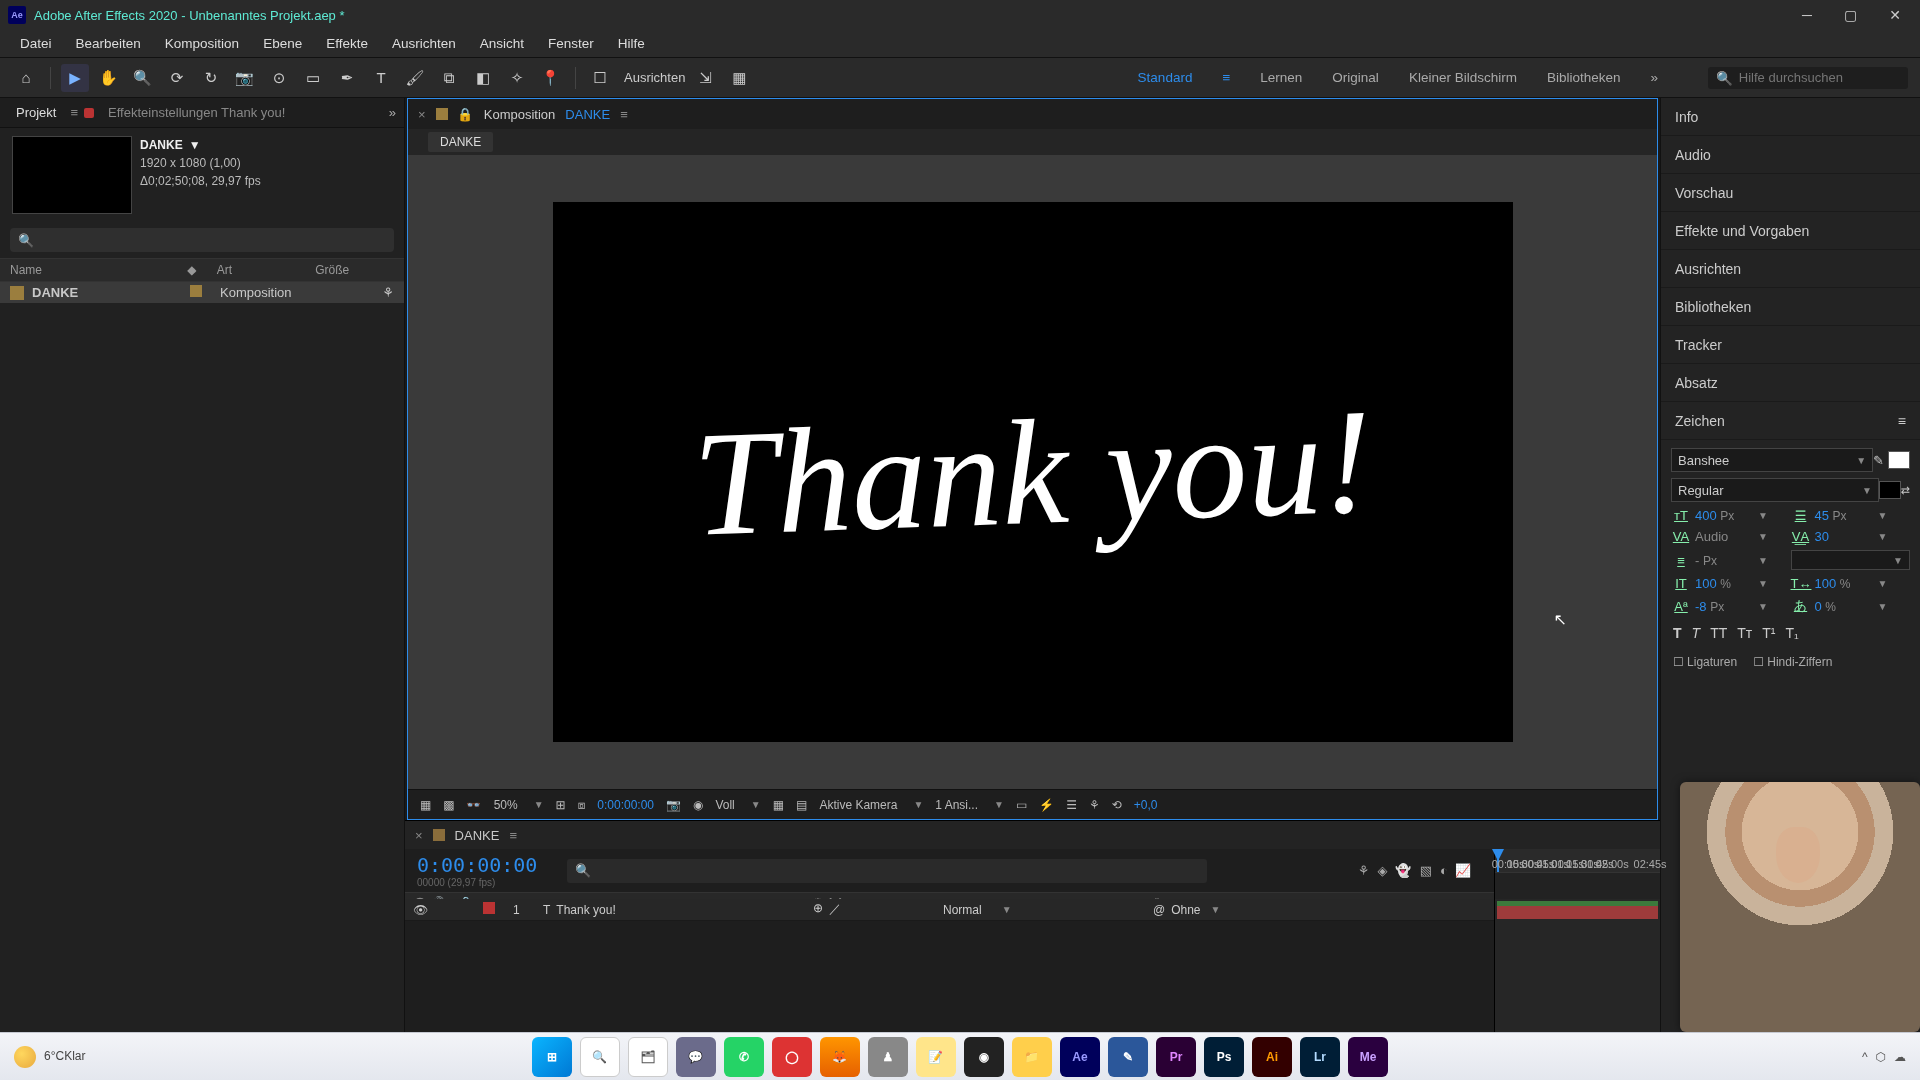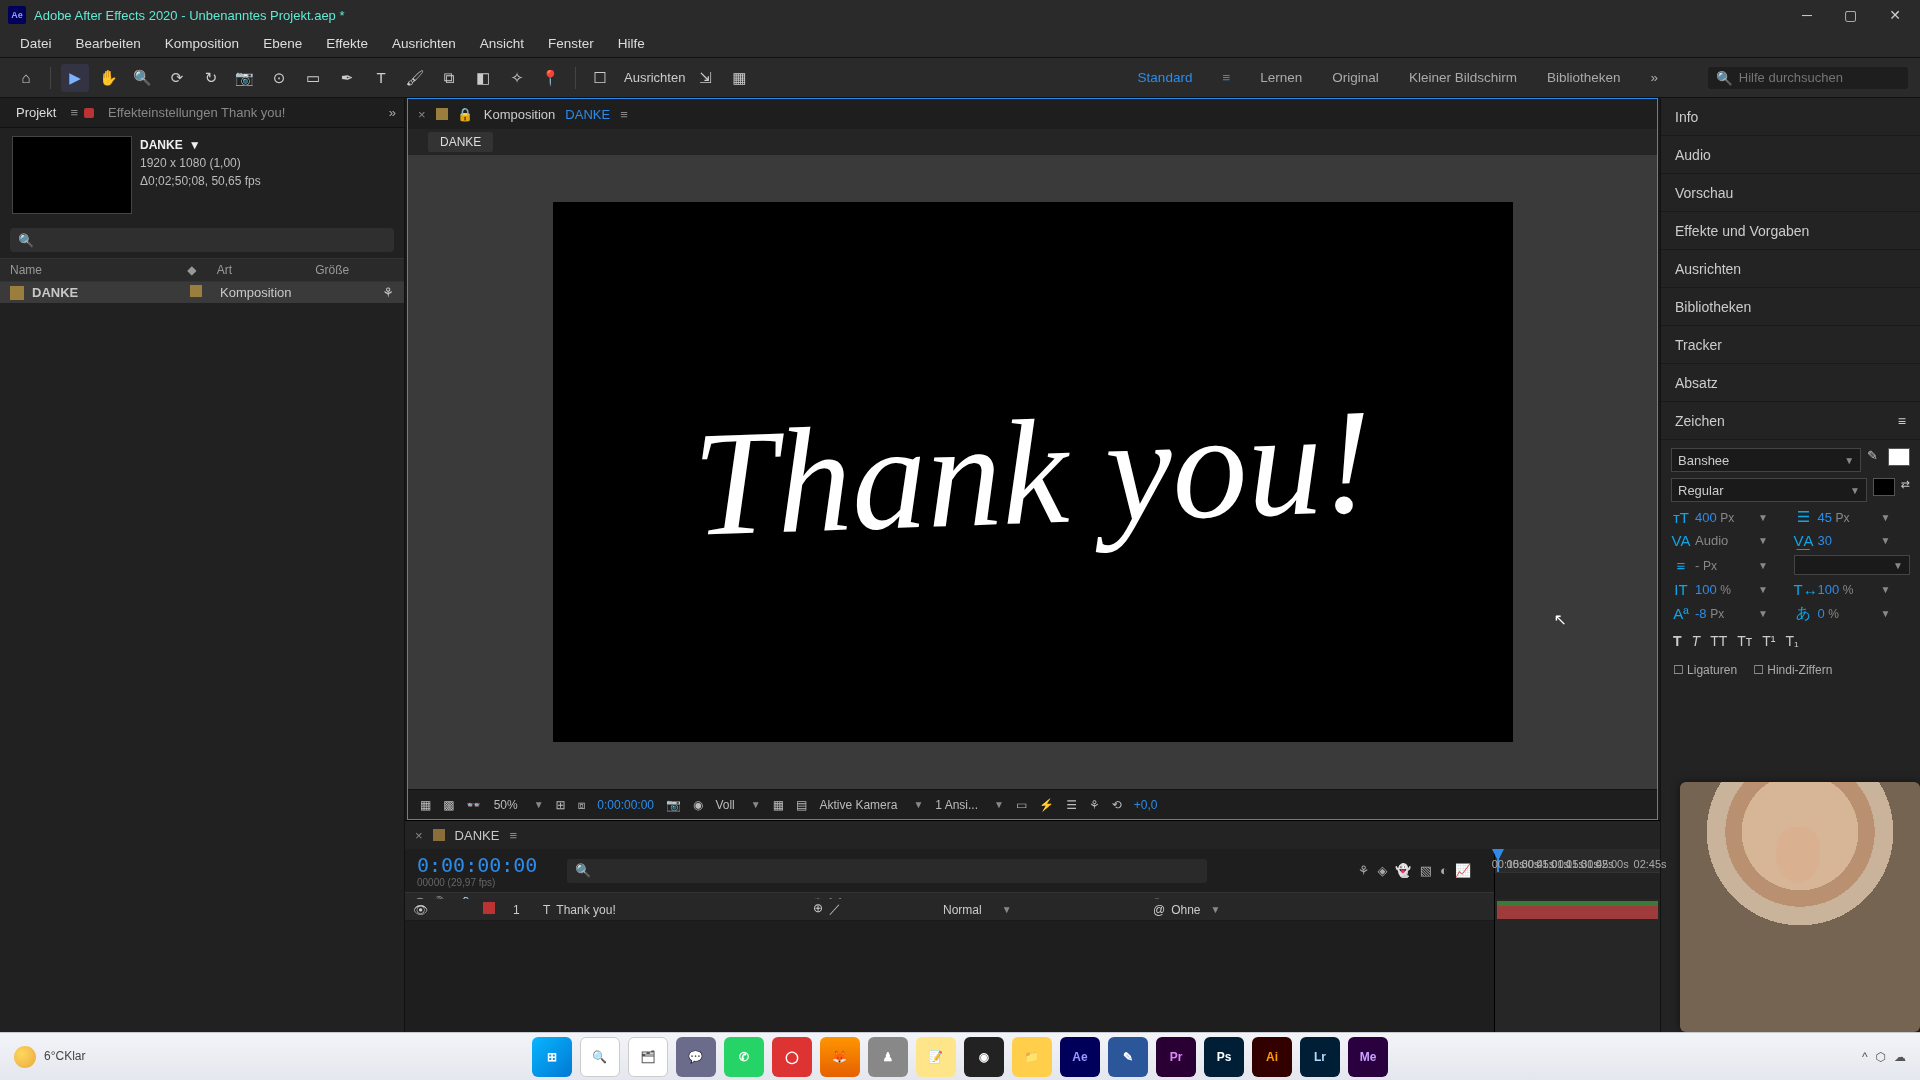--- a/index.html
+++ b/index.html
@@ -67,23 +67,23 @@
 .canvas .text { font-family: "Brush Script MT", "Segoe Script", cursive; font-size: 150px; color: #fff; font-style: italic; transform: rotate(-2deg);}
 .cursor { position: absolute; right: 90px; bottom: 160px; font-size: 16px; color: #fff;}
 .viewer-footer { height: 30px; background: #1e1e1e; display: flex; align-items: center; padding: 0 12px; gap: 12px; font-size: 12px; color: #bbb; border-top: 1px solid #111;}
 .vf-item { display: flex; align-items: center; gap: 4px; }
 .vf-blue { color: #2d8ceb; }
 
 
 .right-panel { width: 260px; background: #232323; display: flex; flex-direction: column; border-left: 1px solid #111; }
 .rp-row { height: 38px; border-bottom: 1px solid #1a1a1a; display: flex; align-items: center; padding: 0 14px; color: #ccc; font-size: 14px; }
 .char-panel { padding: 8px 10px; display: flex; flex-direction: column; gap: 6px; }
-.char-row { display: flex; gap: 6px; }
+.char-row { display: flex; align-items: center; }
 .char-select { flex: 1; background: #1a1a1a; border: 1px solid #444; color: #ccc; padding: 3px 6px; font-size: 13px; height:24px; display:flex; align-items:center; justify-content:space-between;}
-.char-icon { width:20px; color:#0ea5e9; font-size:15px; text-align:center;}
+.char-icon { width:20px; color:#86efac; font-size:13px; text-align:center;text-decoration:underline;}
 .char-val { color: #2d8ceb; font-size: 13px; width:55px;}
 .char-unit { color:#888; font-size:12px;}
 .char-half { display:flex; align-items:center; gap:4px; flex:1;}
 .swatch-box { display:flex; flex-direction:column; gap:2px; margin-left:4px;}
 .swatch { width:22px; height:18px; border:1px solid #555;}
 .style-row { display:flex; gap:10px; padding:4px 2px; color:#ccc; font-size:14px;}
 .check-row { display:flex; gap:16px; padding:4px 2px; font-size:12px; color:#aaa; align-items:center;}
 
 
 .timeline { height: 260px; background: #1e1e1e; border-top: 1px solid #000; display:flex; flex-direction:column;}
@@ -216,21 +216,21 @@
       <span style="margin-left:auto;color:#aaa;">»</span>
     </div>
     <div class="comp-info">
       <div class="comp-thumb"></div>
       <div class="comp-meta">
         <div class="name">
             <span>DANKE</span>
             <span>▼</span>
           </div>
         <div>1920 x 1080 (1,00)</div>
-        <div>Δ0;02;50;08, 50,65 fps</div>
+        <div>Δ0;02;50;08, 29,97 fps</div>
       </div>
     </div>
     <div class="proj-search">
       <span style="color:#777;">🔍</span>
     </div>
     <div class="proj-cols">
       <div class="c1">Name</div>
       <div style="width:30px;">◆</div>
       <div class="c2">Art</div>
       <div class="c3">Größe</div>

